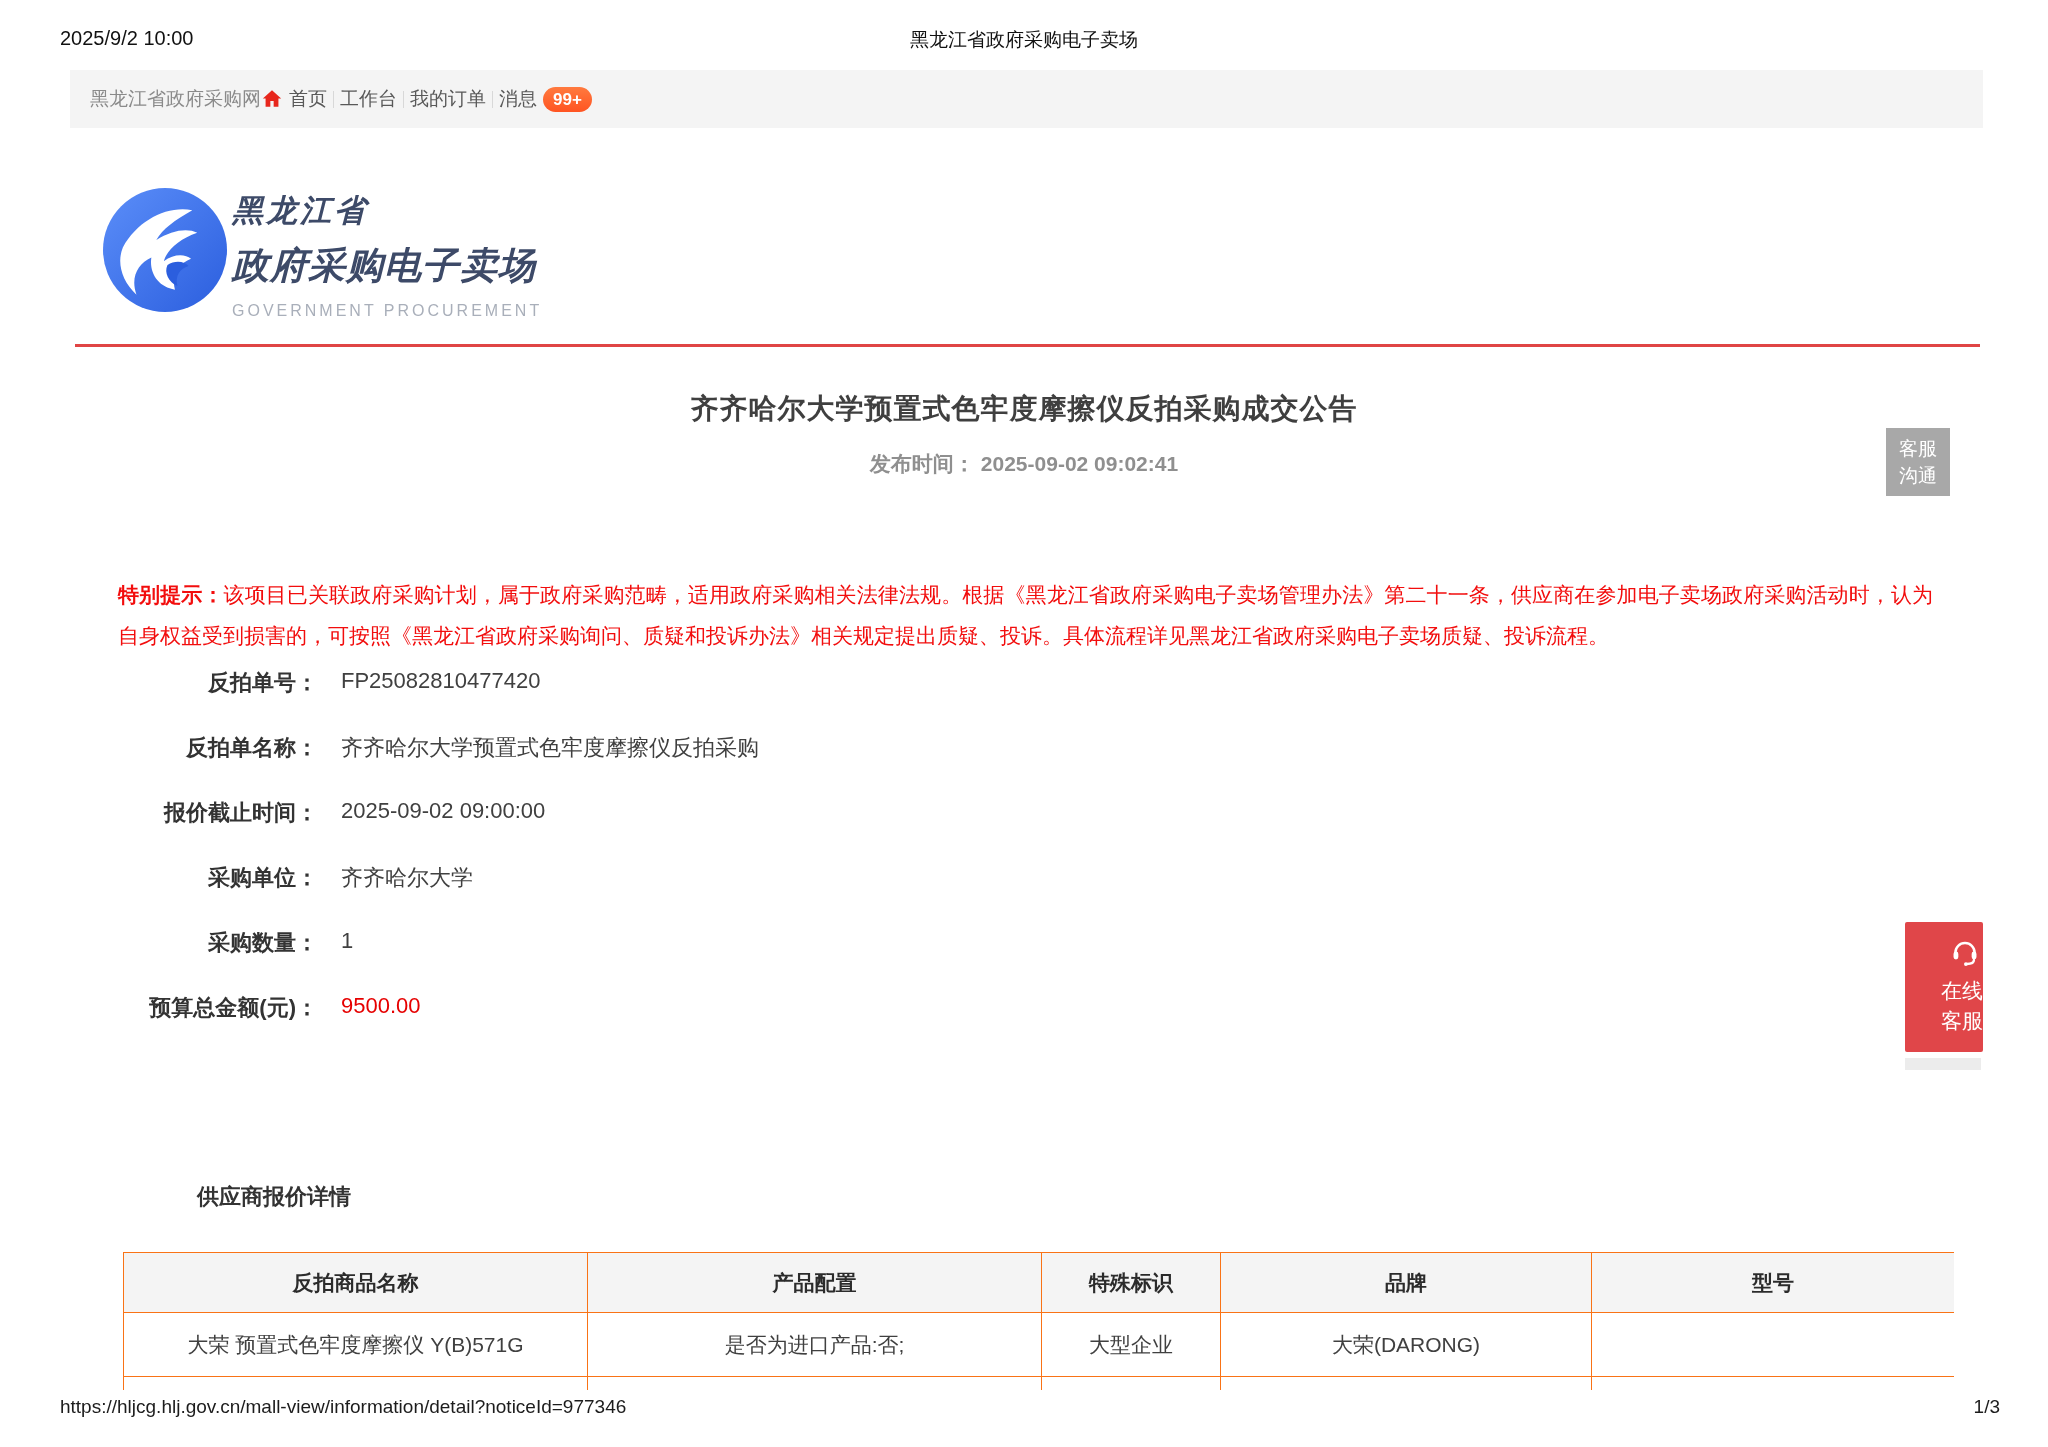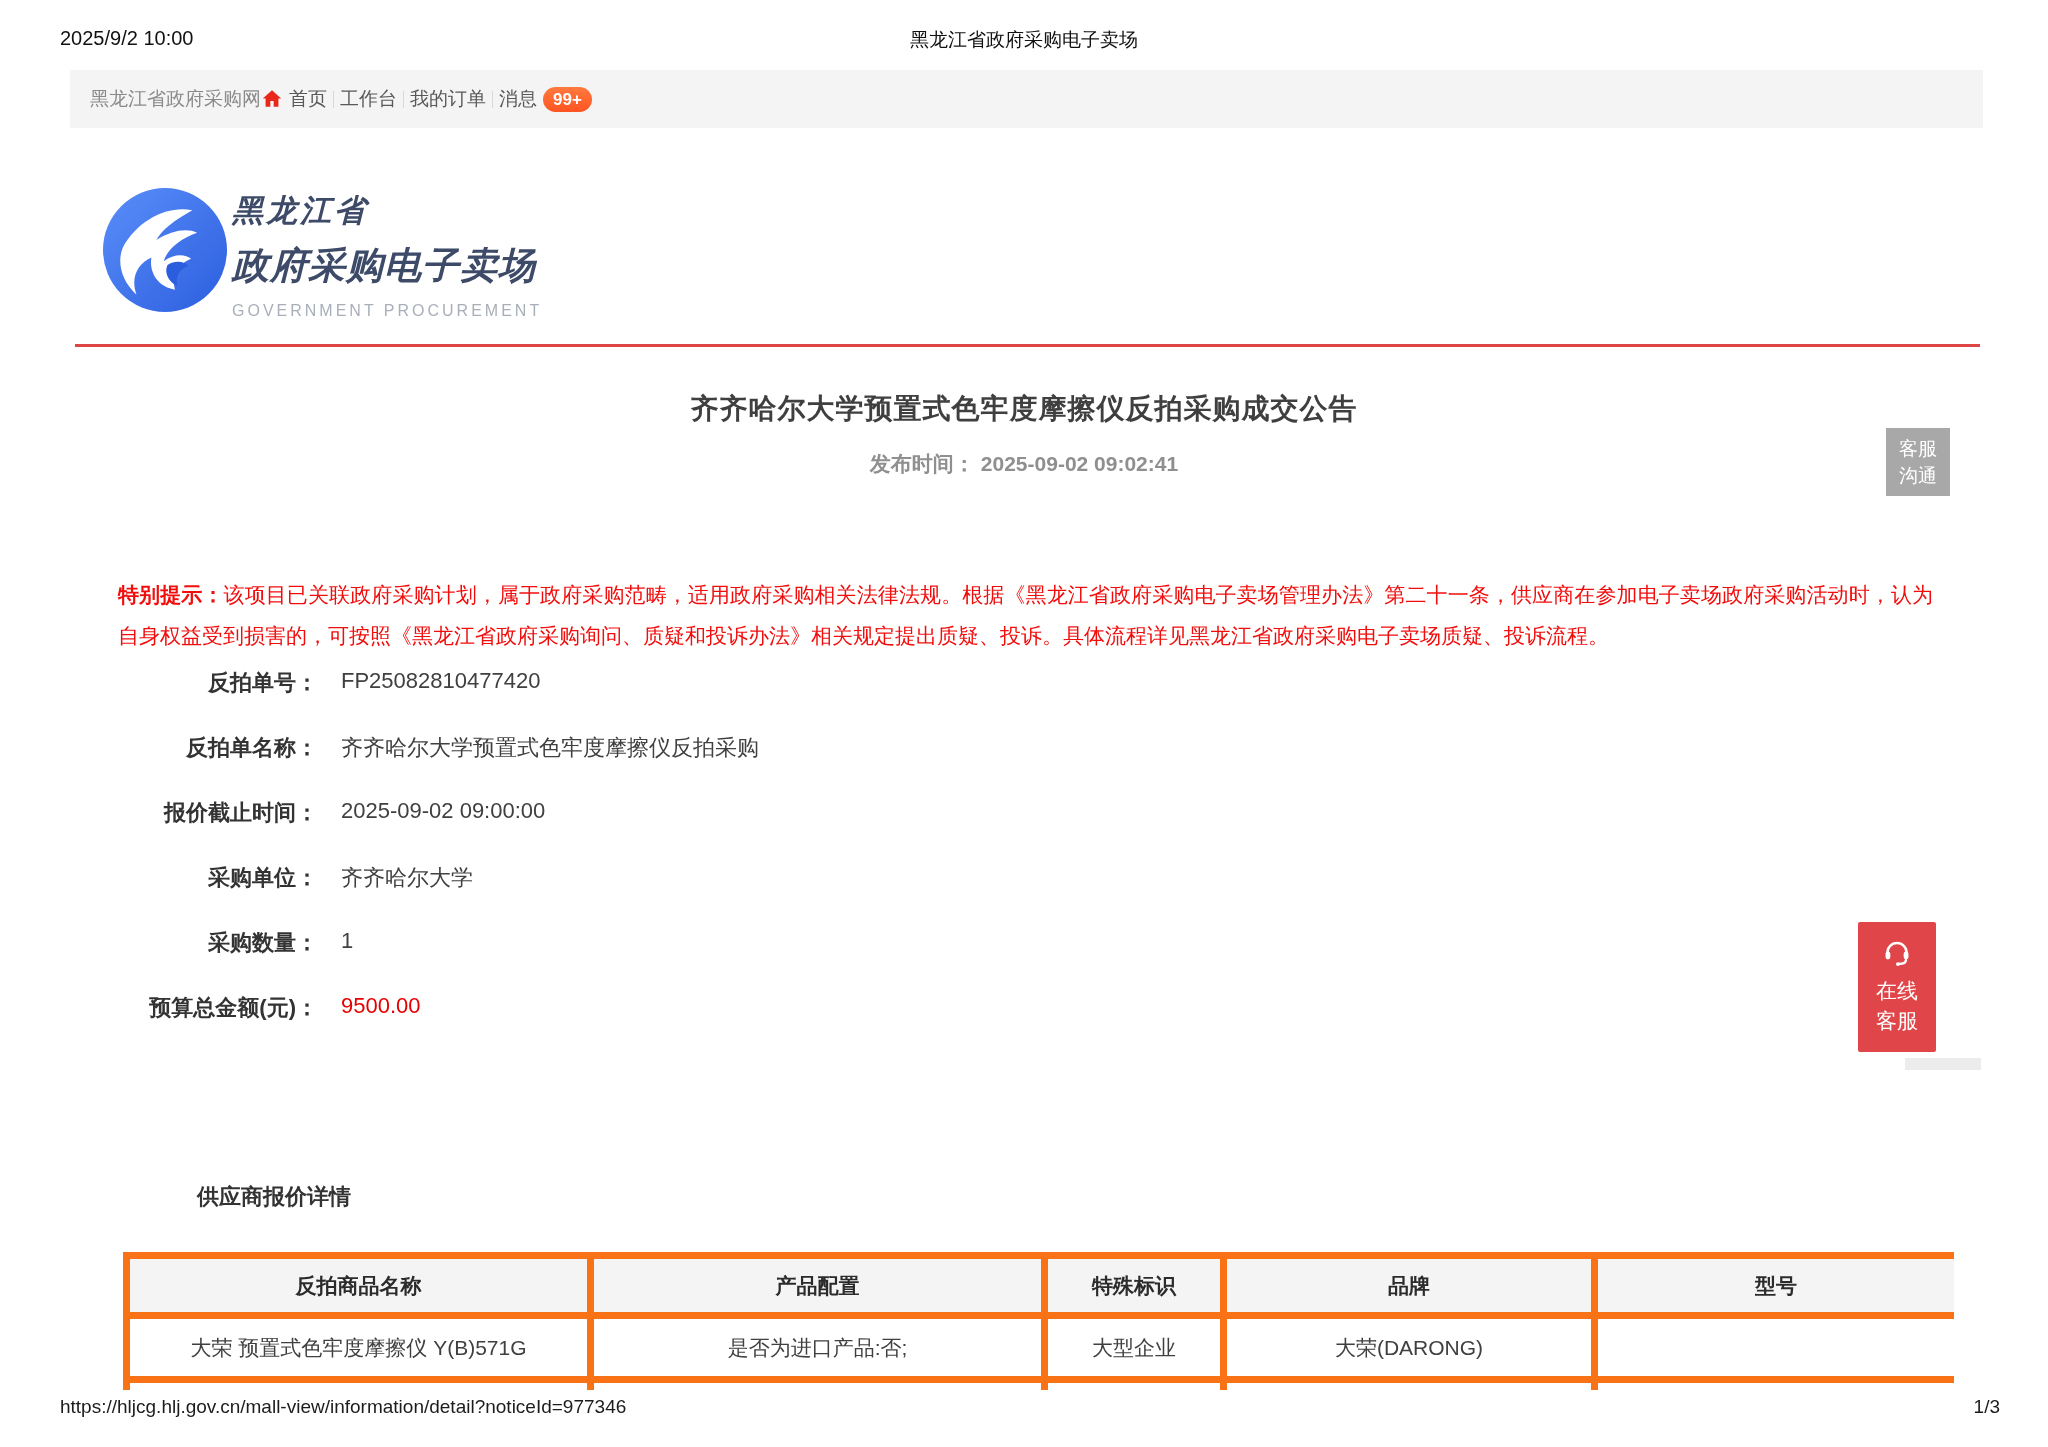--- a/index.html
+++ b/index.html
@@ -49,30 +49,30 @@
   .fields{position:absolute;left:70px;top:668px;}
   .field-row{display:flex;height:65px;align-items:flex-start;gap:14px;}
   .field-label{width:248px;text-align:right;font-weight:bold;font-size:22px;color:#333;flex:none;}
   .field-value{margin-left:9px;font-size:22px;color:#404040;}
   .field-value.price-red{color:#e60000;}
 
   .section-title{position:absolute;left:197px;top:1182px;font-size:22px;font-weight:bold;color:#333;}
 
   .table-clip{position:absolute;left:123px;top:1252px;width:1831px;height:138px;overflow:hidden;}
   table.quote{border-collapse:collapse;width:1831px;table-layout:fixed;}
-  table.quote th,table.quote td{border:7px solid #f97316;text-align:center;font-size:21px;box-sizing:border-box;}
+  table.quote th,table.quote td{border:1px solid #f97316;text-align:center;font-size:21px;box-sizing:border-box;}
   table.quote th{background:#f4f4f4;height:60px;font-weight:bold;color:#2b2b2b;}
   table.quote td{height:64px;color:#404040;background:#fff;}
   table.quote tr.partial td{height:40px;}
 
   .footer-url{position:absolute;left:60px;top:1396px;font-size:19px;color:#1c1c1c;}
   .footer-page{position:absolute;right:48px;top:1396px;font-size:19px;color:#1c1c1c;}
 
-  .online-service{position:absolute;left:1858px;top:922px;width:78px;height:130px;background:#e04649;
-                  border-radius:2px;color:#fff;display:flex;flex-direction:column;align-items:center;
+  .online-service{position:absolute;left:1905px;top:922px;width:78px;height:130px;background:#e04649;
+                  border-radius:2px;color:#fff;display:flex;flex-direction:column;align-items:flex-end;
                   padding-top:12px;box-sizing:border-box;cursor:pointer;}
   .online-service .txt{font-size:21px;line-height:30px;margin-top:8px;text-align:center;}
   .online-shadow{position:absolute;left:1905px;top:1058px;width:76px;height:12px;background:#ececec;}
 </style>
 </head>
 <body>
 
 <div class="page">
 
   <div class="print-date">2025/9/2 10:00</div>

